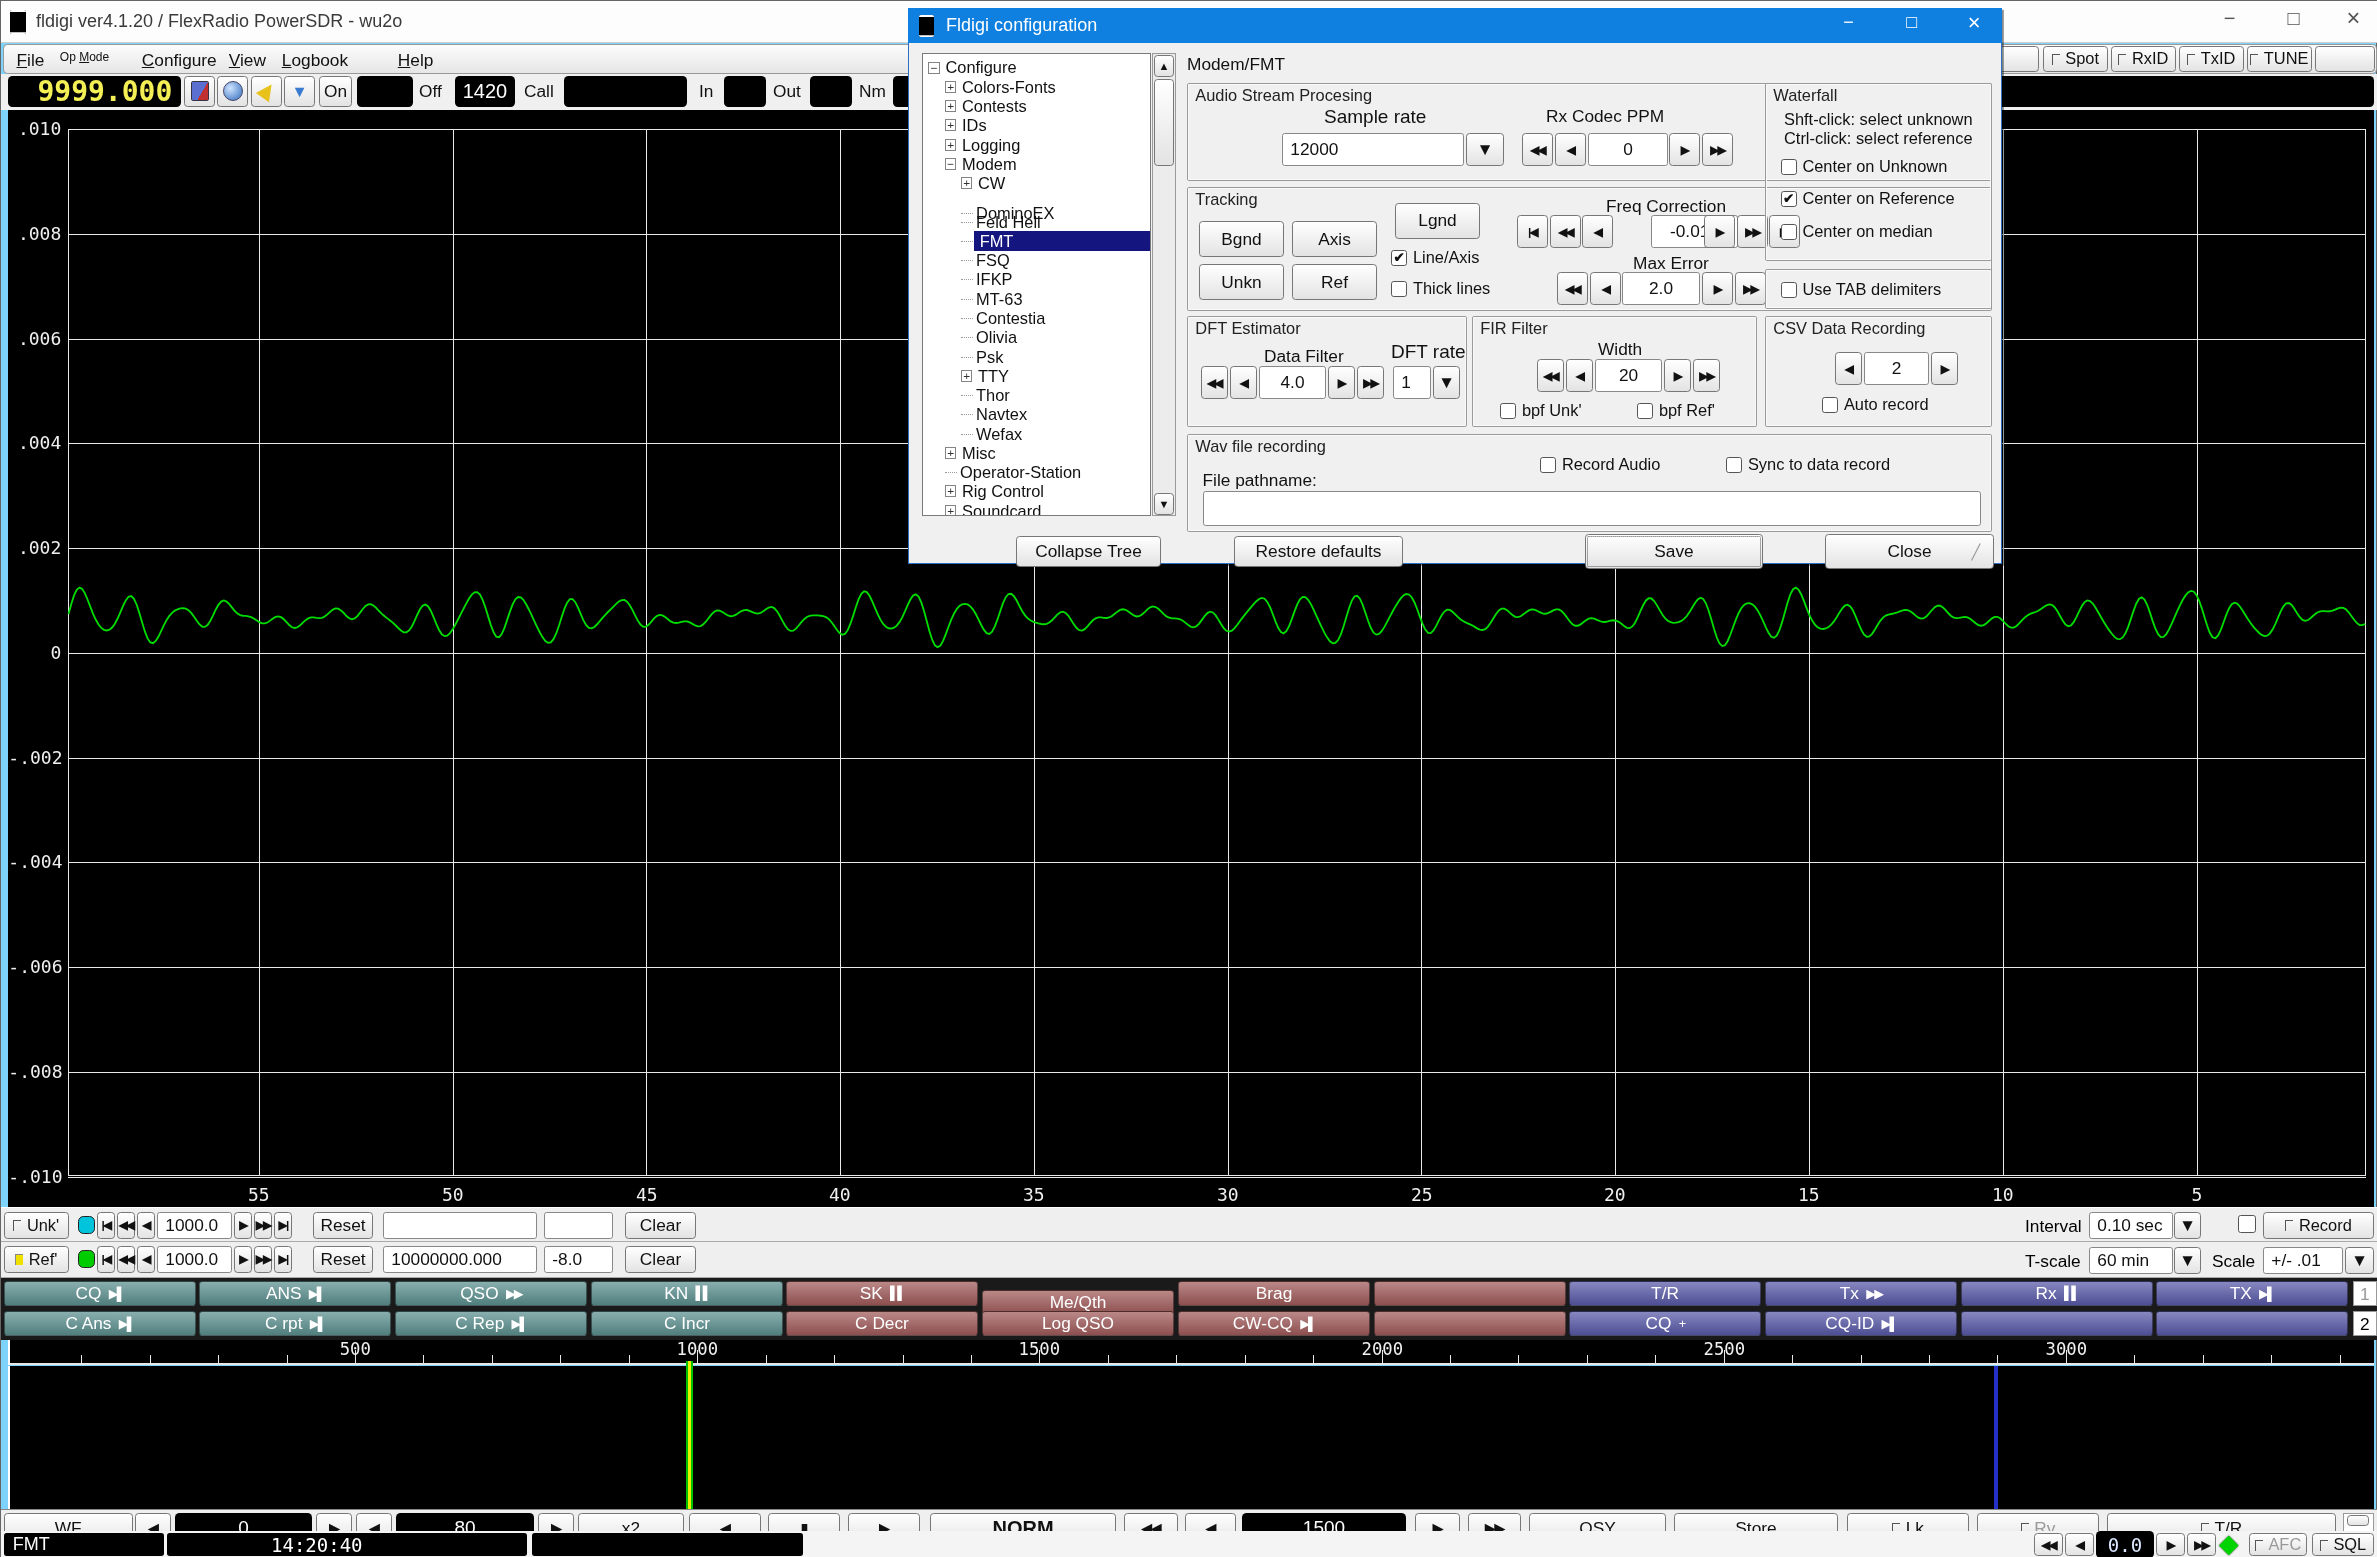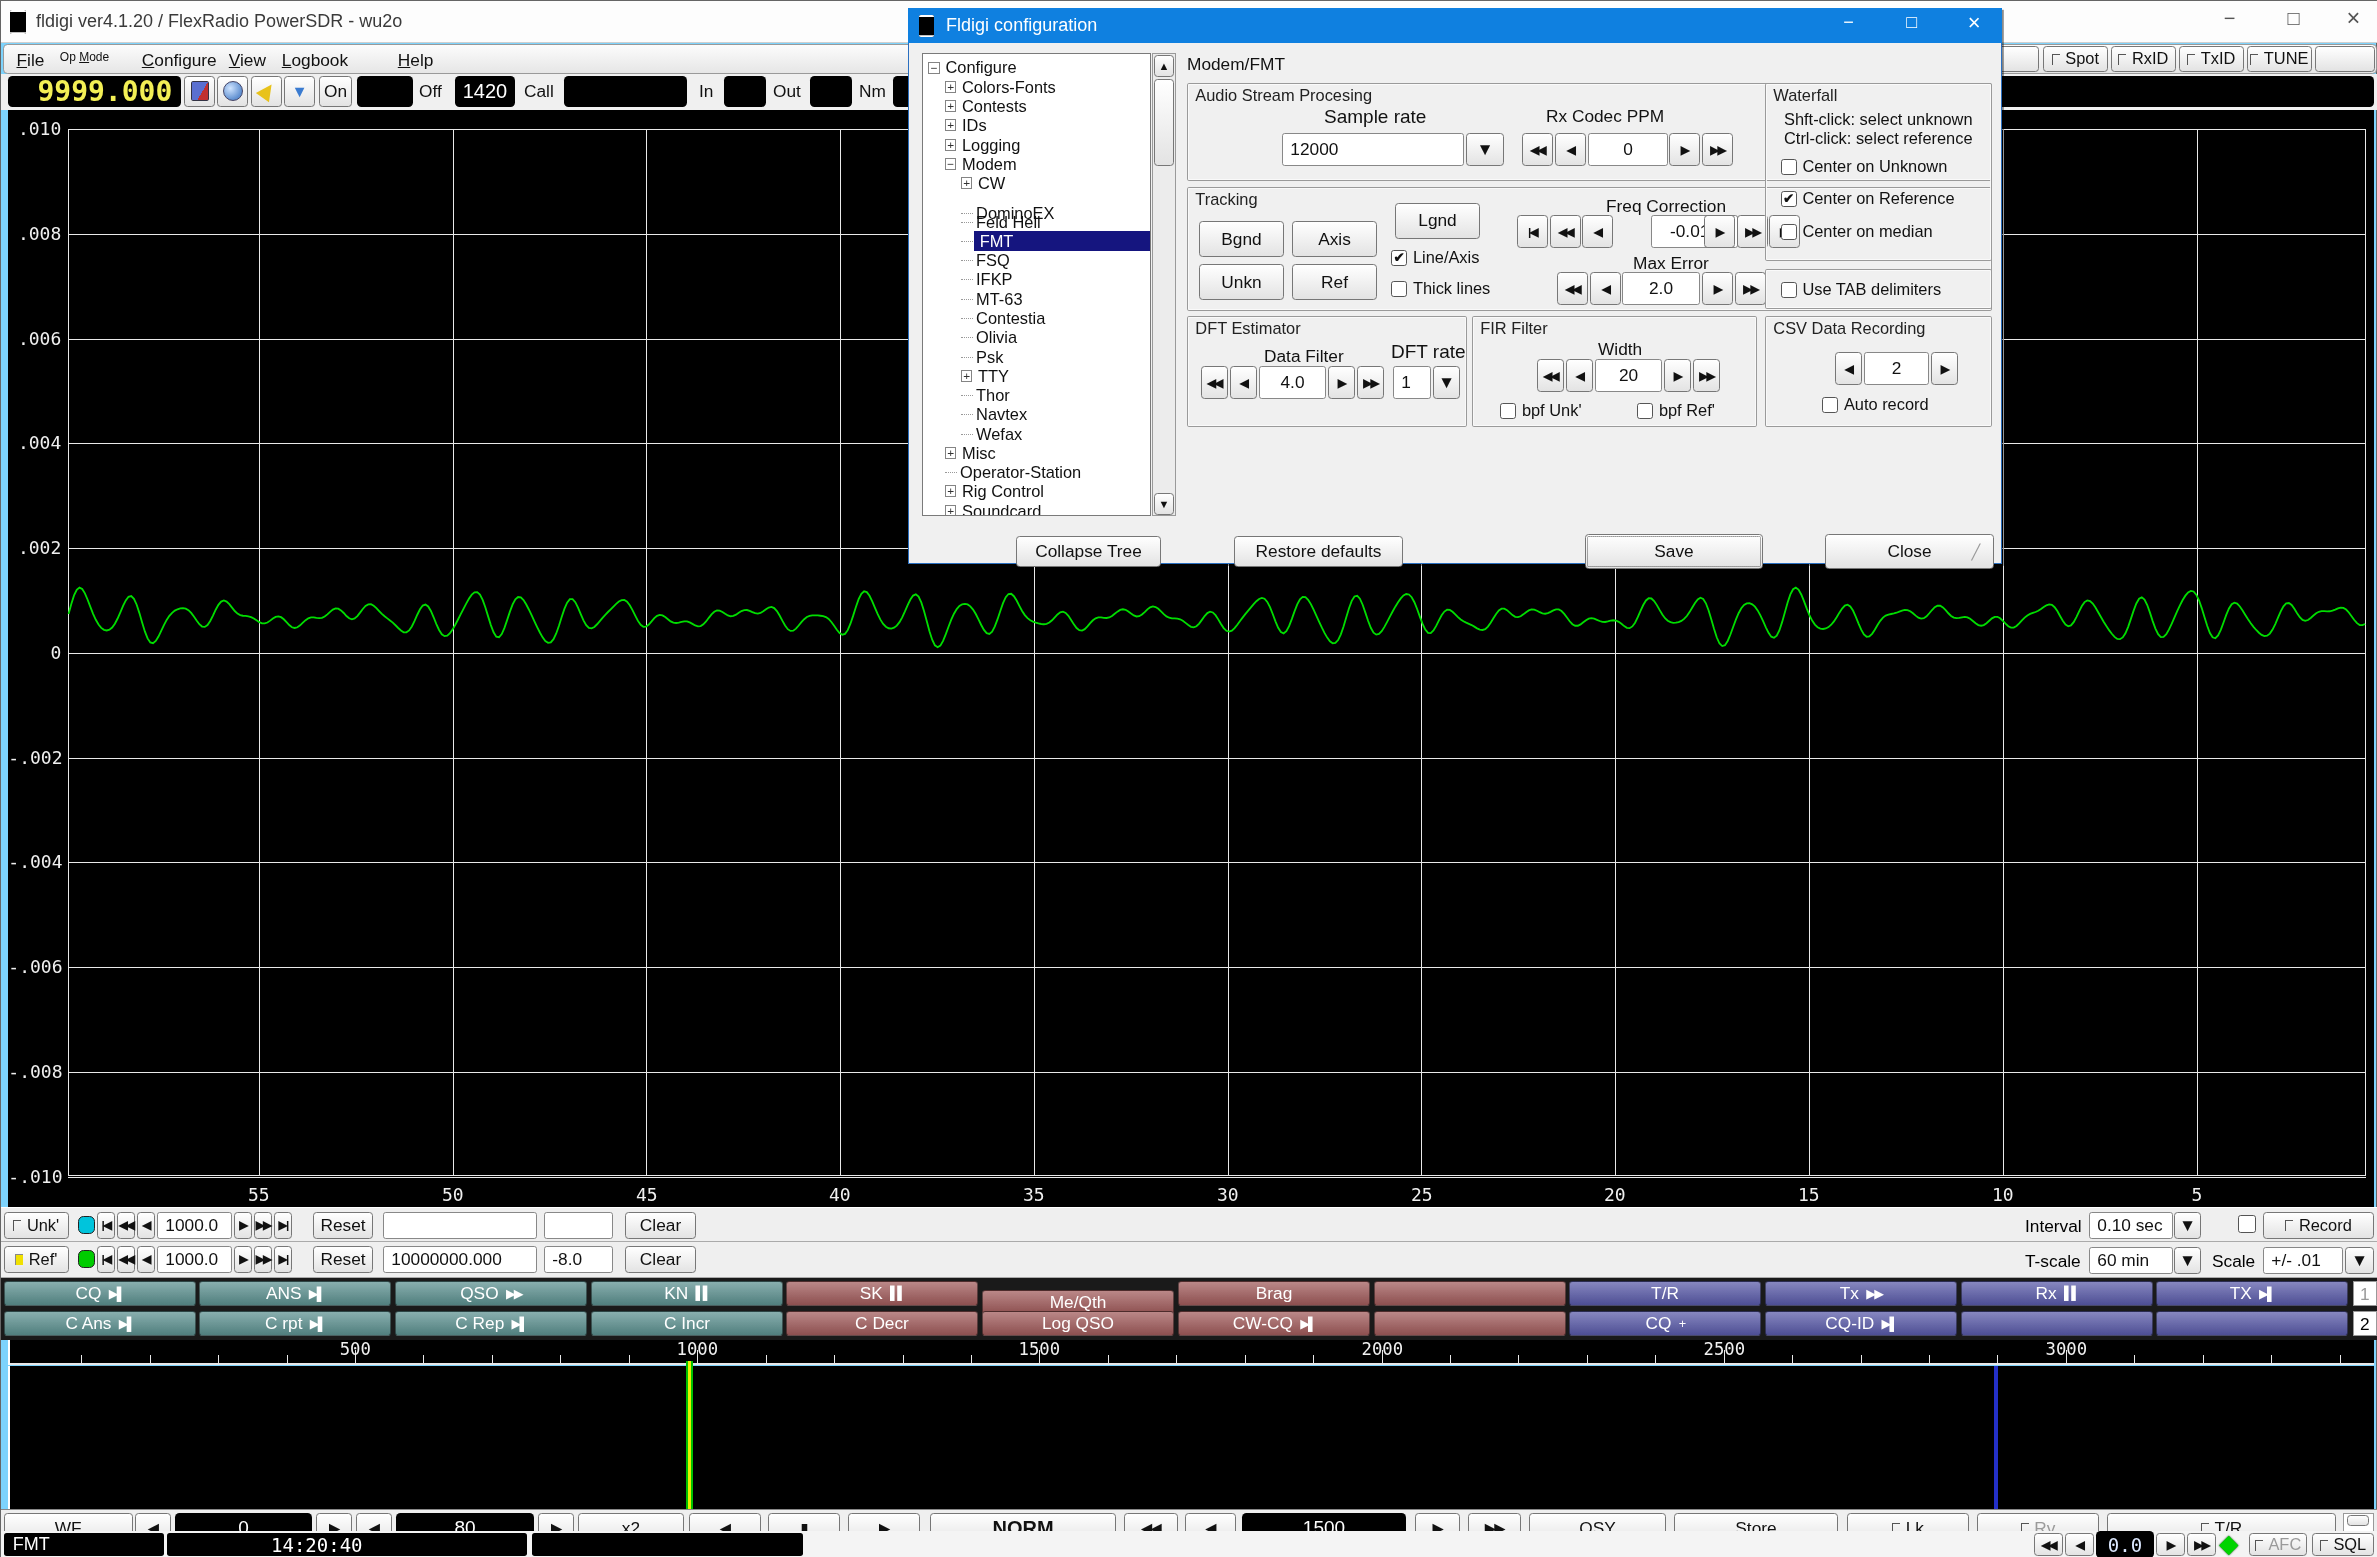--- a/index.html
+++ b/index.html
@@ -665,20 +665,33 @@
         <div class="gb" style="left: 856px; top: 307px; width: 227px; height: 111px;">
           <div class="gb-label">CSV Data Recording</div>
           <div class="btn spinbtn" style="left: 69px; top: 35px; width: 27px; height: 33px;">◀</div>
           <div class="field" style="left: 98px; top: 35px; width: 65px; height: 33px; justify-content: center;">2</div>
           <div class="btn spinbtn" style="left: 165px; top: 35px; width: 27px; height: 33px;">▶</div>
           <div class="cb" style="left: 56px; top: 78px;">
             <span class="box"></span>
             <span>Auto record</span>
           </div>
         </div>
+        <div class="gb" style="left: 278px; top: 425px; width: 805px; height: 98px;">
+          <div class="gb-label">Wav file recording</div>
+          <div class="cb" style="left: 352px; top: 20px;">
+            <span class="box"></span>
+            <span>Record Audio</span>
+          </div>
+          <div class="cb" style="left: 538px; top: 20px;">
+            <span class="box"></span>
+            <span>Sync to data record</span>
+          </div>
+          <span class="abs" style="left: 14.5px; top: 35px; font-size: 17.3px; color: rgb(17, 17, 17); white-space: nowrap;">File pathname:</span>
+          <div class="field" style="left: 14.5px; top: 56px; width: 778px; height: 35px;"></div>
+        </div>
         <div class="btn" style="left: 107px; top: 527px; width: 145px; height: 31px;">Collapse Tree</div>
         <div class="btn" style="left: 325px; top: 527px; width: 169px; height: 31px;">Restore defaults</div>
         <div class="btn" style="left: 676px; top: 525px; width: 178px; height: 35px; outline: rgb(85, 85, 85) dotted 0.9px; outline-offset: -3.6px;">Save</div>
         <div class="btn" style="left: 916px; top: 525px; width: 169px; height: 35px;">
           <span>Close</span>
           <span style="position: absolute; right: 12.7px; color: rgb(153, 153, 153); font-size: 14.5px;">╱</span>
         </div>
       </div>
   </div>
 

